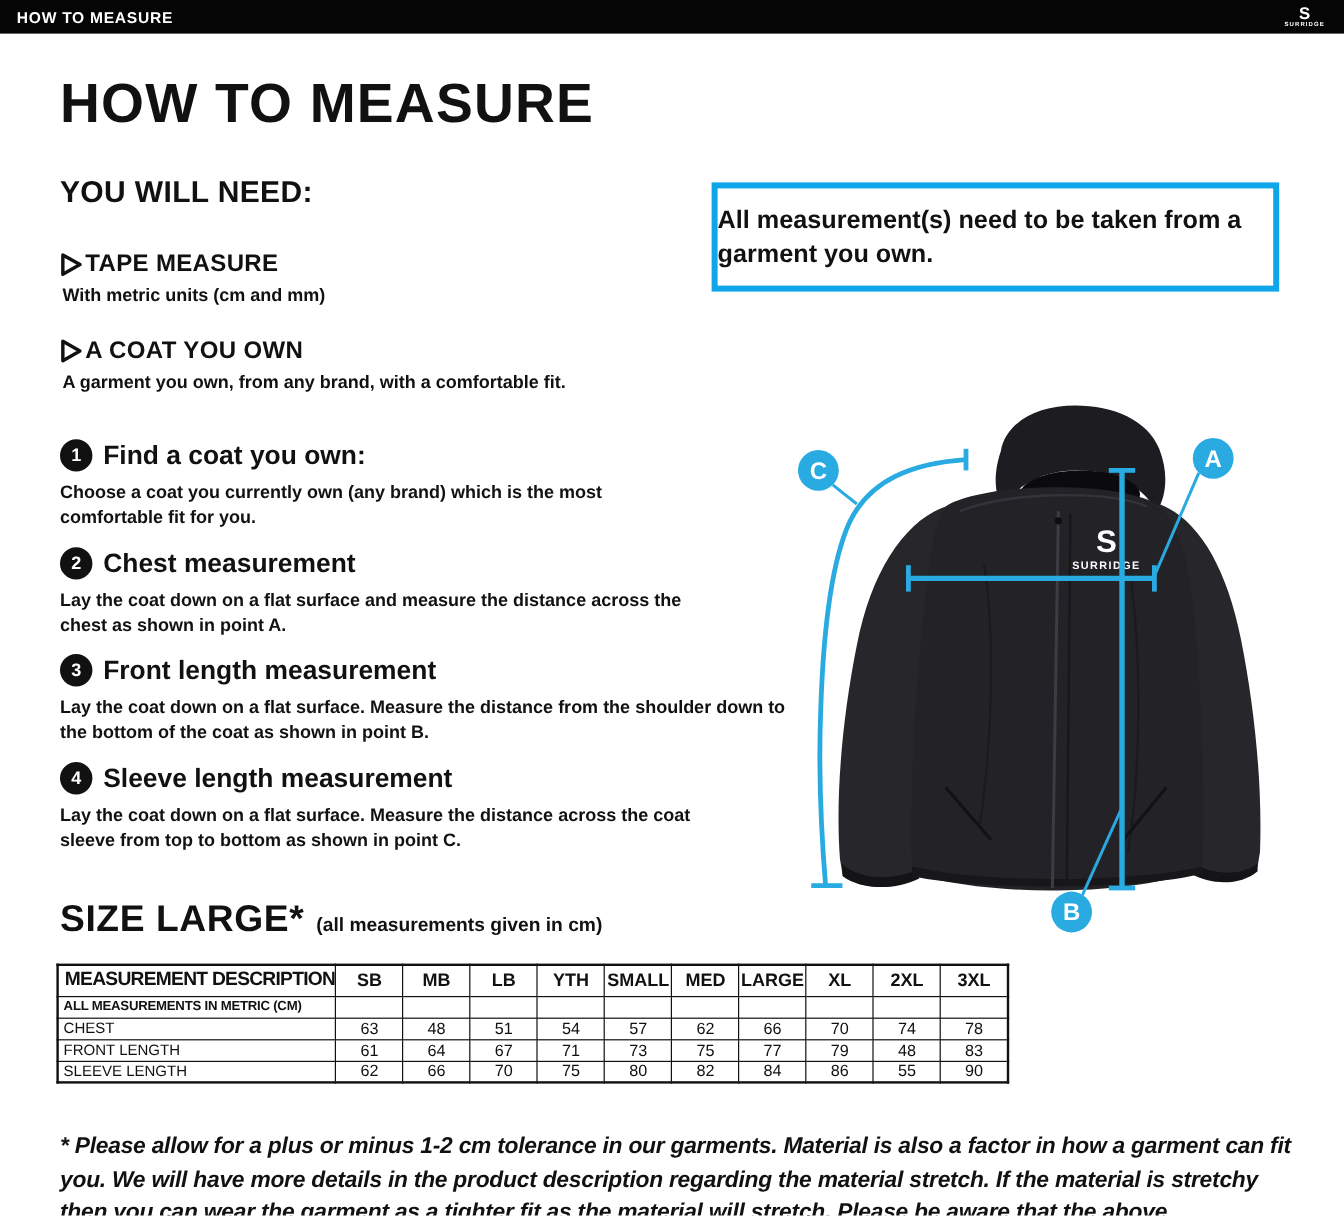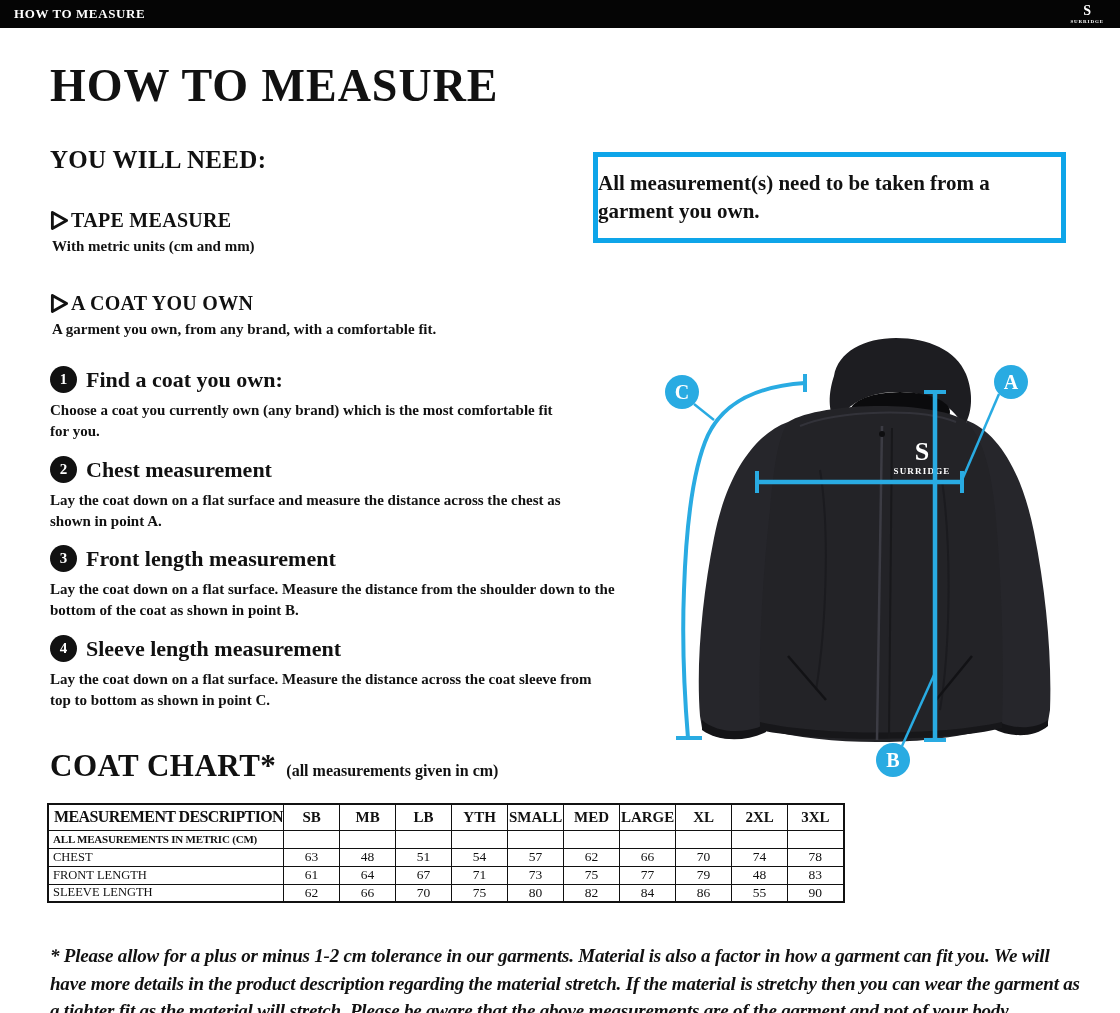--- a/index.html
+++ b/index.html
@@ -2,21 +2,21 @@
 <html style="--accent: #29ABE2;"><head>
 <meta charset="utf-8">
 <style>
   :root { --accent:#29ABE2; --ink:#111; }
   * { box-sizing:border-box; }
   html,body { margin:0; padding:0; }
   body {
     width:1120px; height:1013px; background:#fff; color:var(--ink);
     font-family:"Liberation Sans", sans-serif; position:relative; overflow:hidden;
   }
-  .page { position:relative; width:928px; height:1013px;font-family:Liberation Serif, serif; }
+  .page { position:relative; width:928px; height:1013px; }
 
   
   .topbar {
     position:absolute; top:0; left:0; width:1120px; height:28px; background:#050505;
     display:flex; align-items:center; justify-content:space-between; padding:0 14px;
   }
   .topbar-title { color:#fff; font-size:13px; font-weight:bold; letter-spacing:.6px; }
   .topbar-logo { display:flex; flex-direction:column; align-items:center; line-height:1; color:#fff; padding-right:2px; }
   .topbar-logo .mark { font-size:14px; font-weight:bold; }
   .topbar-logo .brand { font-size:5px; font-weight:bold; letter-spacing:.9px; margin-top:1px; }
@@ -24,21 +24,21 @@
   .page-title { position:absolute; left:50px; top:62px; margin:0; font-size:46px; font-weight:bold; letter-spacing:1px; line-height:1.05; }
   .need-heading { position:absolute; left:50px; top:146px; margin:0; font-size:25px; font-weight:bold; letter-spacing:.3px; }
 
   .note-box {
     position:absolute; left:593px; top:152px; width:473px; border:5px solid #0ea5e9;
     padding:13px 0; font-size:21px; font-weight:bold; line-height:1.32;
   }
 
   .need-item { position:absolute; left:50px; }
   .need-item.item-0 { top:209px; }
-  .need-item.item-1 { top:292px; }
+  .need-item.item-1 { top:281px; }
   .need-title-row { display:flex; align-items:center; gap:2px; }
   .need-title { font-size:20px; font-weight:bold; letter-spacing:.3px; }
   .need-desc { font-size:15px; font-weight:bold; margin-top:6px; margin-left:2px; }
 
   .step { position:absolute; left:50px; width:610px; }
   .step.step-0 { top:366px; } .step.step-1 { top:456px; }
   .step.step-2 { top:545px; } .step.step-3 { top:635px; }
   .step-title-row { display:flex; align-items:center; gap:9px; }
   .step-num {
     width:27px; height:27px; border-radius:50%; background:#111; color:#fff; flex:0 0 27px;
@@ -203,21 +203,21 @@
         </g>
         <g>
           <circle class="accent-fill" cx="273" cy="430" r="17" fill="#29ABE2"></circle>
           <text x="273" y="437">B</text>
         </g>
       </g>
     </svg>
   </div>
 
   <div class="size-chart-heading">
-    <span class="size-chart-main">COAT CHART*</span>
+    <span class="size-chart-main">SIZE LARGE*</span>
     <span class="size-chart-sub">(all measurements given in cm)</span>
   </div>
 
   <table class="size-table" id="size-table">
     <thead>
         <tr>
           <th class="col-desc">MEASUREMENT DESCRIPTION</th>
           <th class="col-size">SB</th>
           <th class="col-size">MB</th>
           <th class="col-size">LB</th>

